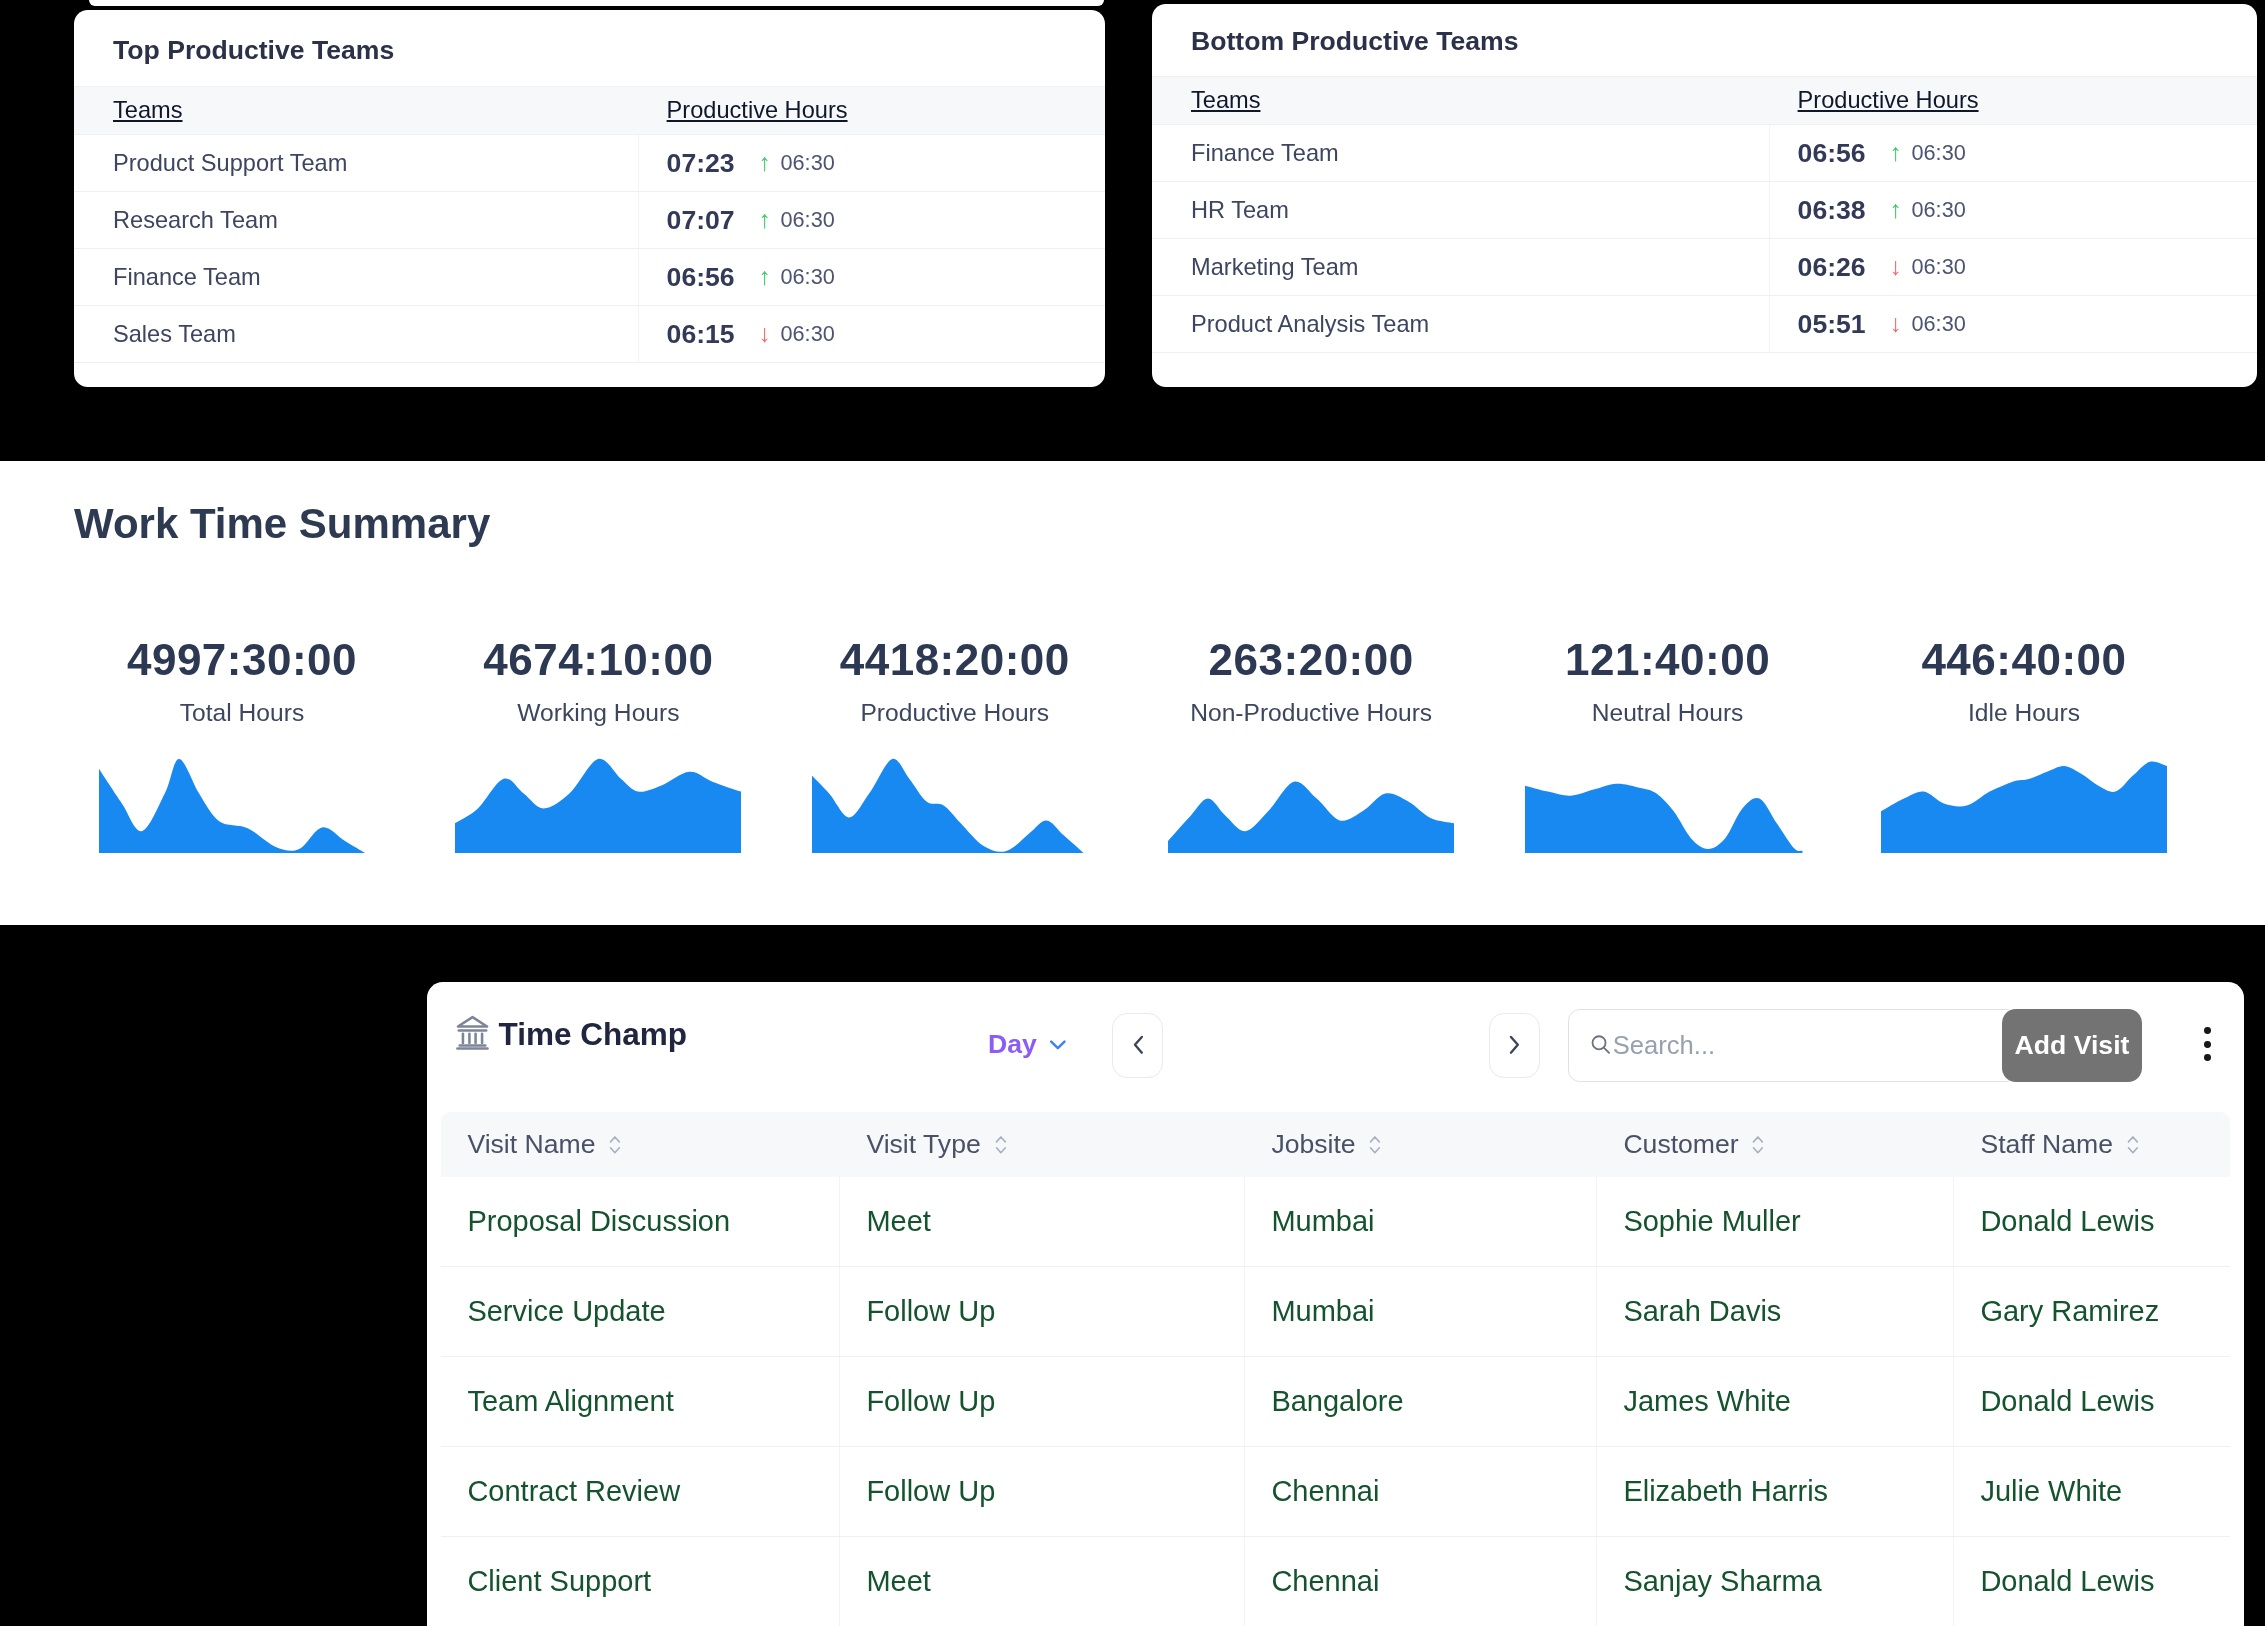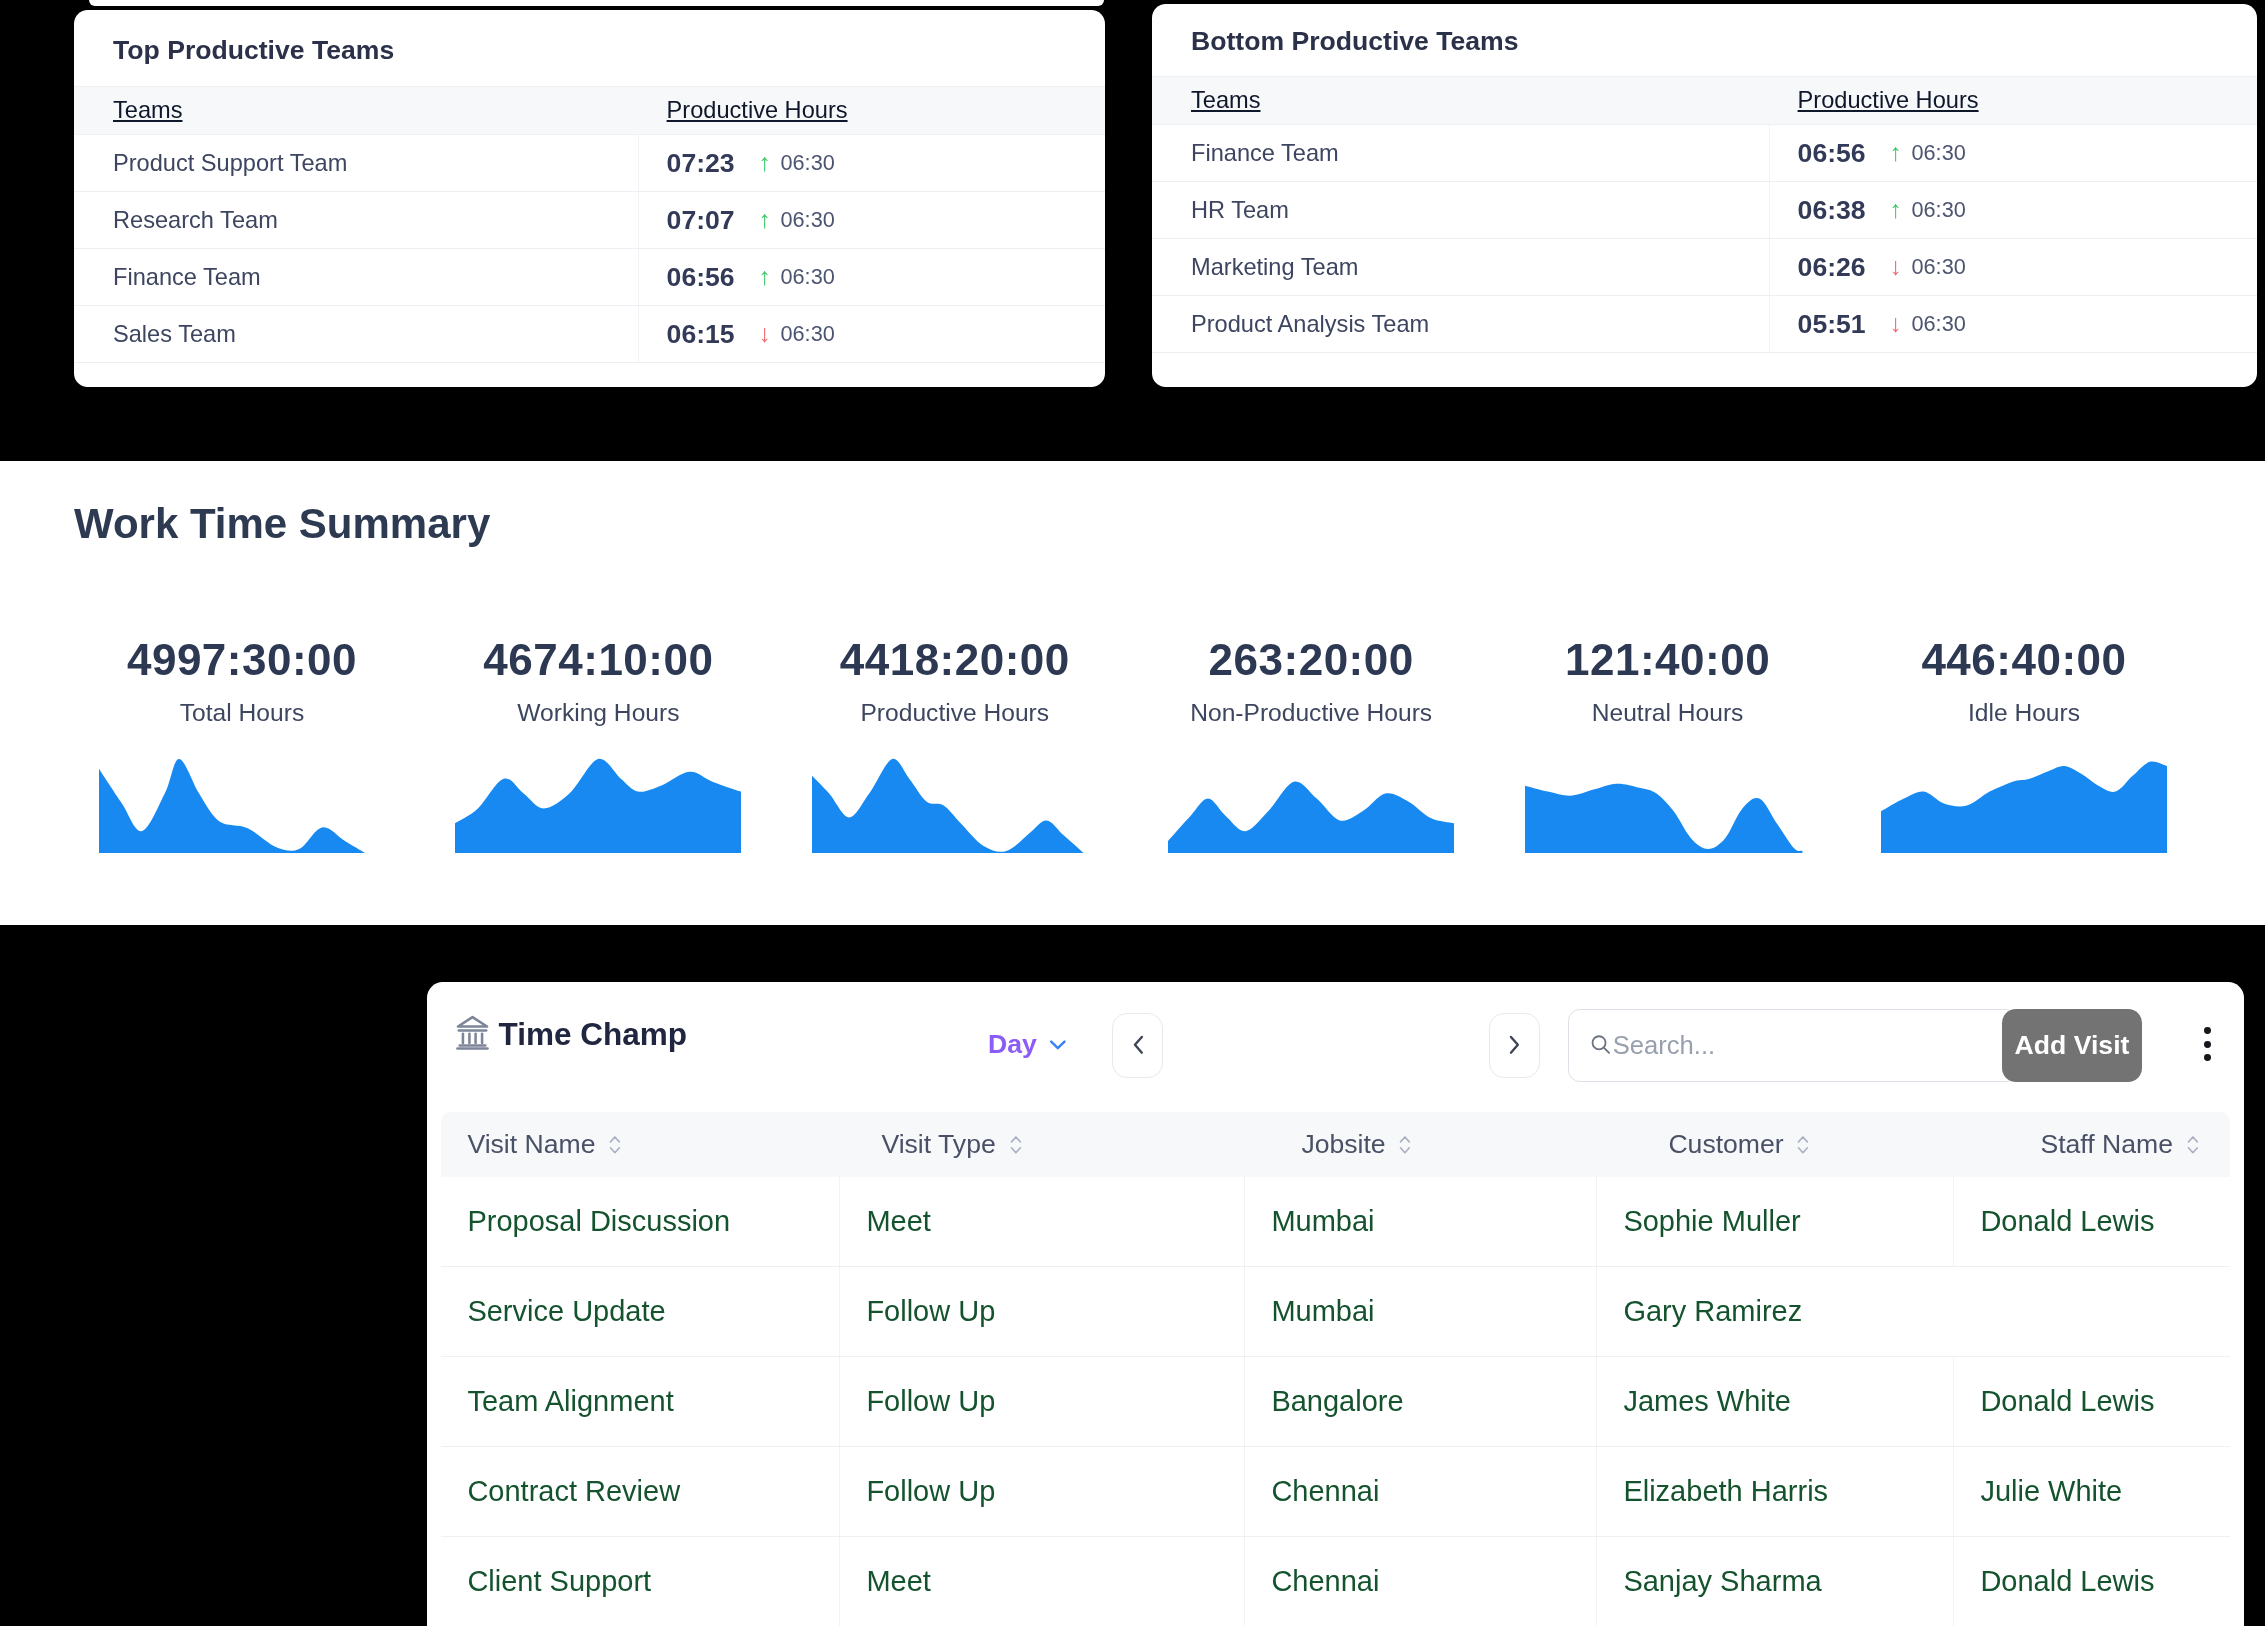--- a/index.html
+++ b/index.html
@@ -63,21 +63,21 @@
   .search-box input::placeholder { color:#98a0ae; }
   .add-btn { position:absolute; left:1575px; top:26.6px; width:140px; height:73px; background:#737373;
              color:#fff; font-size:26.6px; font-weight:600; border:none; border-radius:14px;
              cursor:pointer; font-family:"Liberation Sans", sans-serif; }
   .menu-dots { position:absolute; left:1771px; top:39px; display:flex; flex-direction:column;
                gap:6.9px; padding:5.9px; cursor:pointer; }
   .menu-dots i { width:6.9px; height:6.9px; border-radius:50%; background:#15171c; }
 
   .v-table { margin:0 13.8px; }
   .v-head { display:grid; grid-template-columns:399px 405px 352px 357px 1fr; background:#f7f8fa;
-            height:65px; align-items:center; border-radius:9.9px 9.9px 0 0;gap:15px; }
+            height:65px; align-items:center; border-radius:9.9px 9.9px 0 0; }
   .v-hcell { font-size:26.6px; color:#4a5166; padding-left:26.6px; display:flex; align-items:center; gap:11.8px; }
   .v-row { display:grid; grid-template-columns:399px 405px 352px 357px 1fr; height:90px;
            align-items:center; border-bottom:1px solid #eef0f3; }
   .v-cell { font-size:29px; color:#14532d; padding-left:26.6px; height:100%; display:flex;
             align-items:center; border-right:1px solid #f2f3f6; }
   .v-cell:last-child { border-right:none; }
 </style>
 </head>
 <body>
 
@@ -315,20 +315,21 @@
             <div class="v-cell">Proposal Discussion</div>
             <div class="v-cell">Meet</div>
             <div class="v-cell">Mumbai</div>
             <div class="v-cell">Sophie Muller</div>
             <div class="v-cell">Donald Lewis</div>
           </div>
           <div class="v-row">
             <div class="v-cell">Service Update</div>
             <div class="v-cell">Follow Up</div>
             <div class="v-cell">Mumbai</div>
+            <div class="v-cell">Sarah Davis</div>
             <div class="v-cell">Gary Ramirez</div>
           </div>
           <div class="v-row">
             <div class="v-cell">Team Alignment</div>
             <div class="v-cell">Follow Up</div>
             <div class="v-cell">Bangalore</div>
             <div class="v-cell">James White</div>
             <div class="v-cell">Donald Lewis</div>
           </div>
           <div class="v-row">

